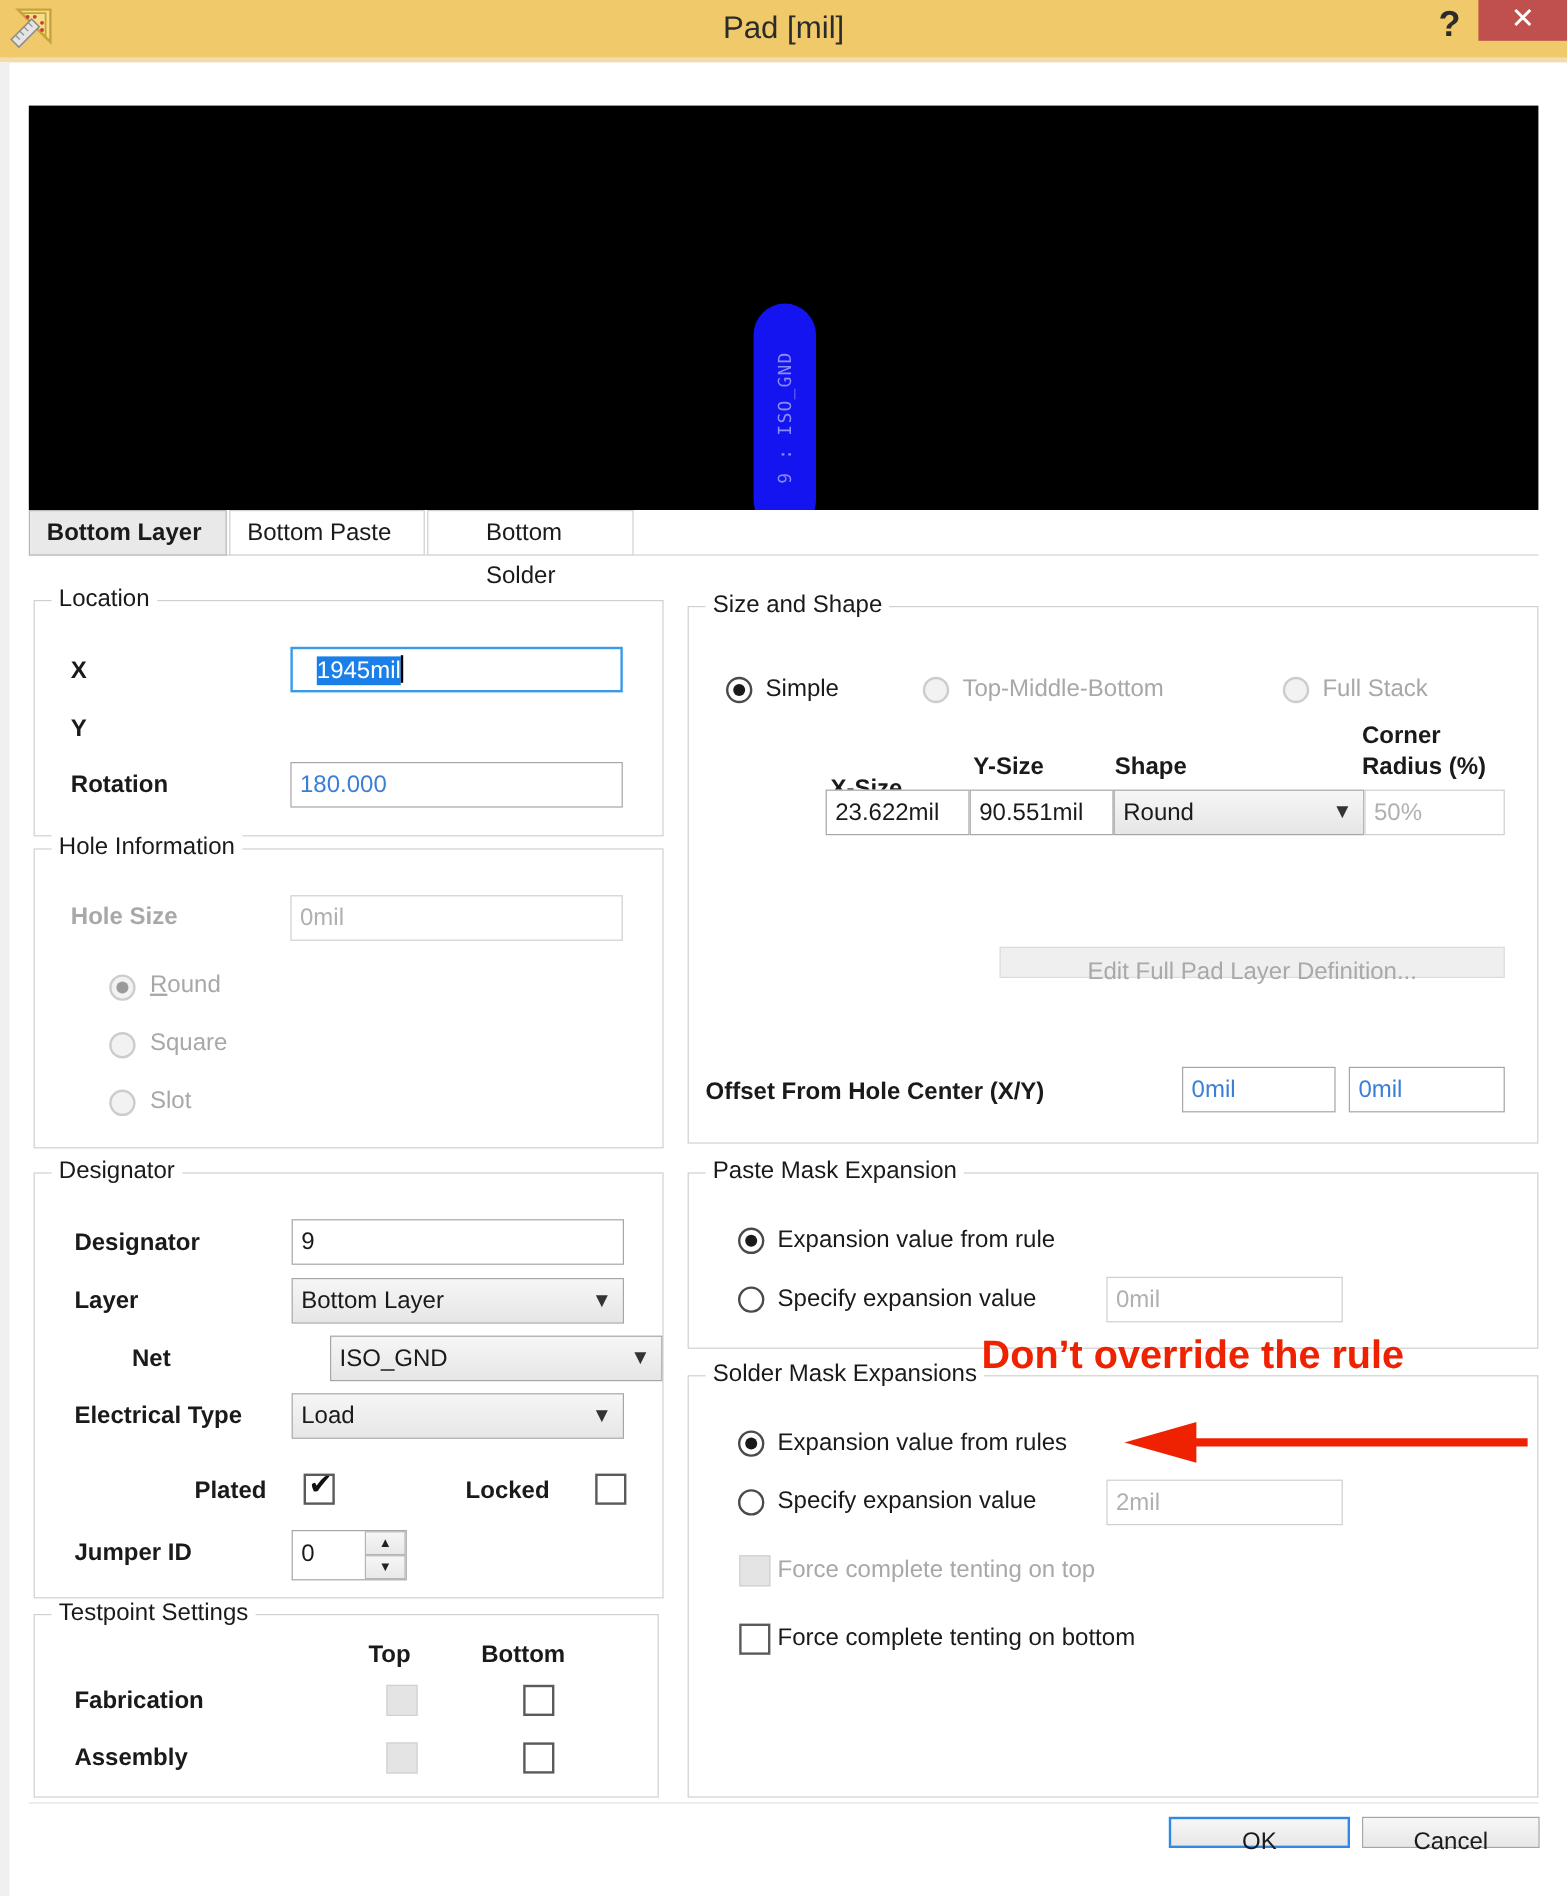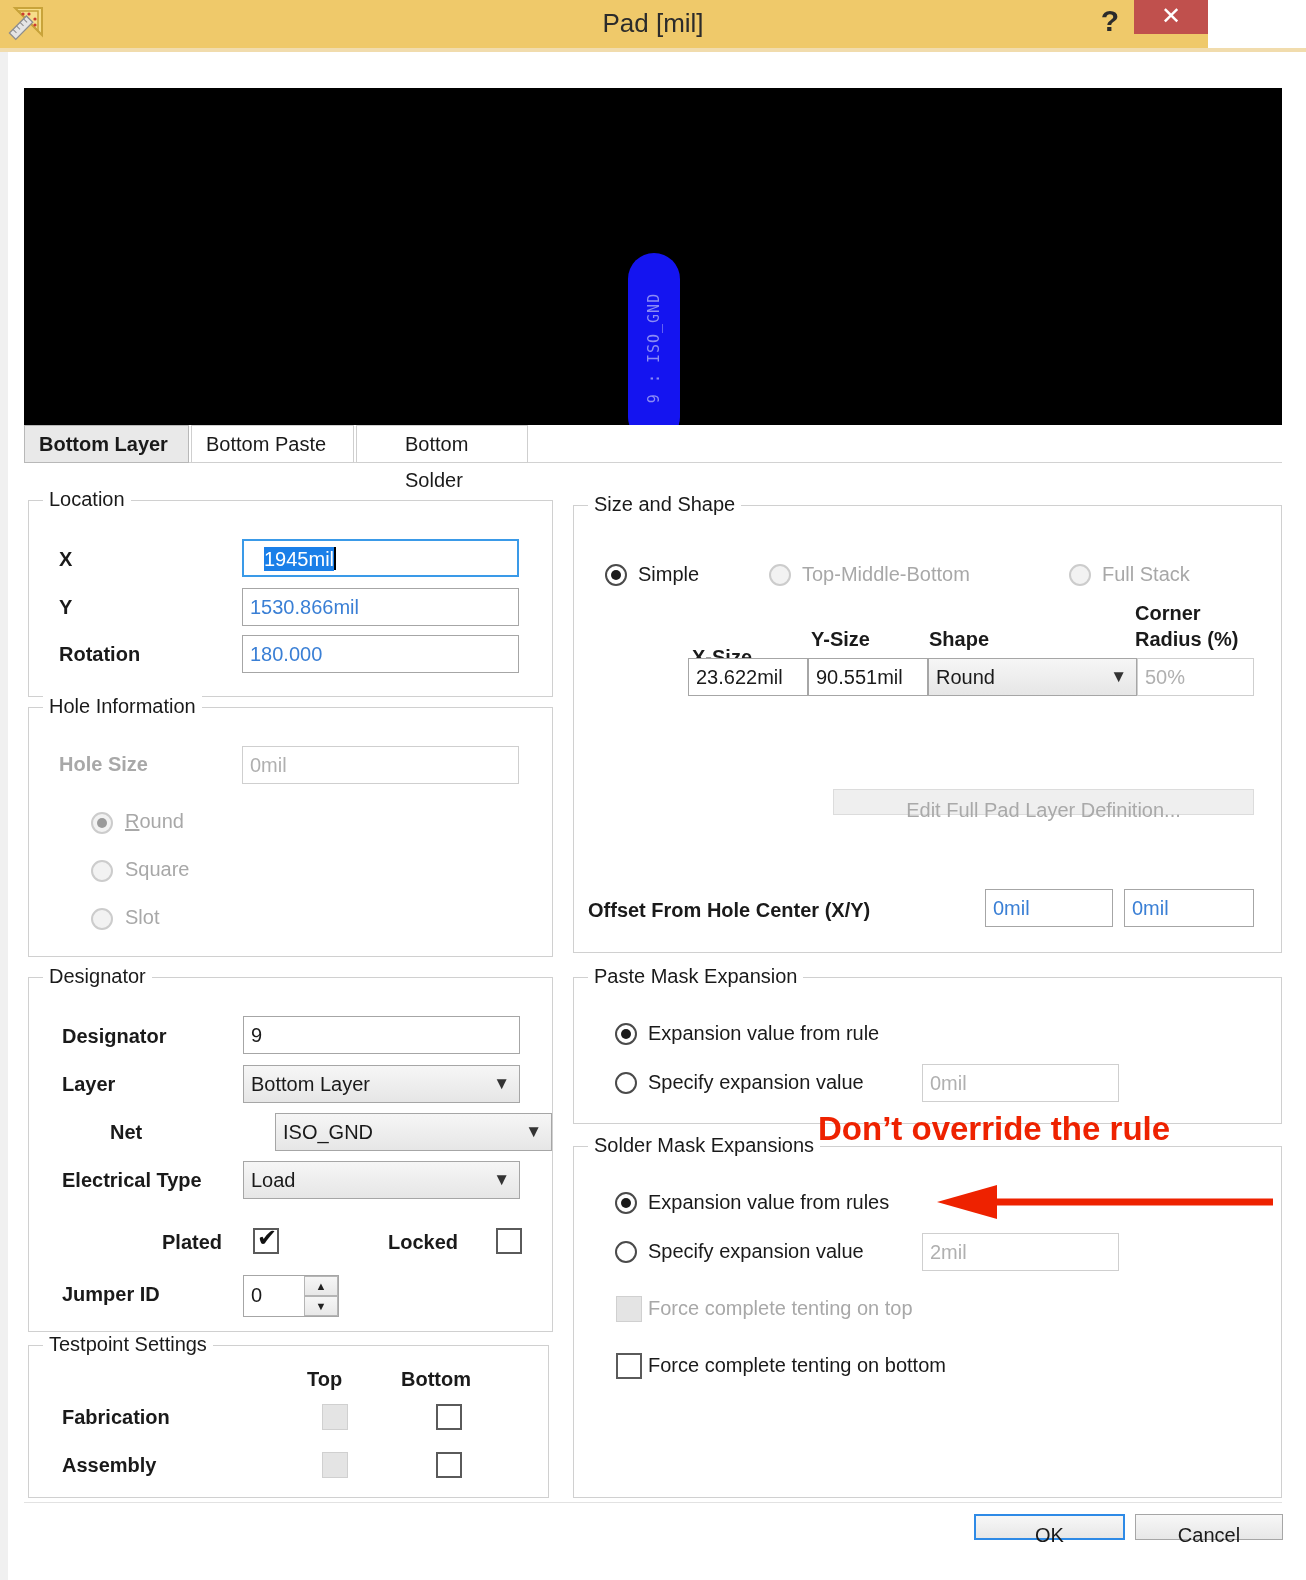--- a/index.html
+++ b/index.html
@@ -9,21 +9,21 @@
     background:#ffffff;
     font-family:"Liberation Sans", sans-serif;
     font-size:19px;
     color:#1a1a1a;
     overflow:hidden;
     position:relative;
   }
 
   
   .titlebar {
-    position:absolute; left:0; top:0; width:1208px; height:48px;
+    position:absolute; left:0; top:0; width:1306px; height:48px;
     background:#efc96a;
   }
   .titlebar-icon {
     position:absolute; left:8px; top:4px; width:40px; height:40px;
   }
   .titlebar-title {
     position:absolute; left:0; top:0; width:1306px; height:48px;
     line-height:46px; text-align:center;
     font-size:26px; color:#2b2b2b;
   }
@@ -244,21 +244,20 @@
 
 <div class="group" style="left:28px; top:500px; width:525px; height:197px;">
   <div class="group-title">Location</div>
 
   <div class="lbl" style="left:30px; top:47px;">X</div>
   <div class="tfield focused" style="left:213px; top:38px; width:277px;">
     <span class="sel">1945mil</span><span class="caret"></span>
   </div>
 
   <div class="lbl" style="left:30px; top:95px;">Y</div>
-  <div class="tfield blue" style="left:213px; top:87px; width:277px;">1530.866mil</div>
 
   <div class="lbl" style="left:30px; top:142px;">Rotation</div>
   <div class="tfield blue" style="left:213px; top:134px; width:277px;">180.000</div>
 </div>
 
 <div class="group" style="left:28px; top:707px; width:525px; height:250px;">
   <div class="group-title">Hole Information</div>
 
   <div class="lbl lbl-dim" style="left:30px; top:45px;">Hole Size</div>
   <div class="tfield dim" style="left:213px; top:38px; width:277px;">0mil</div>

